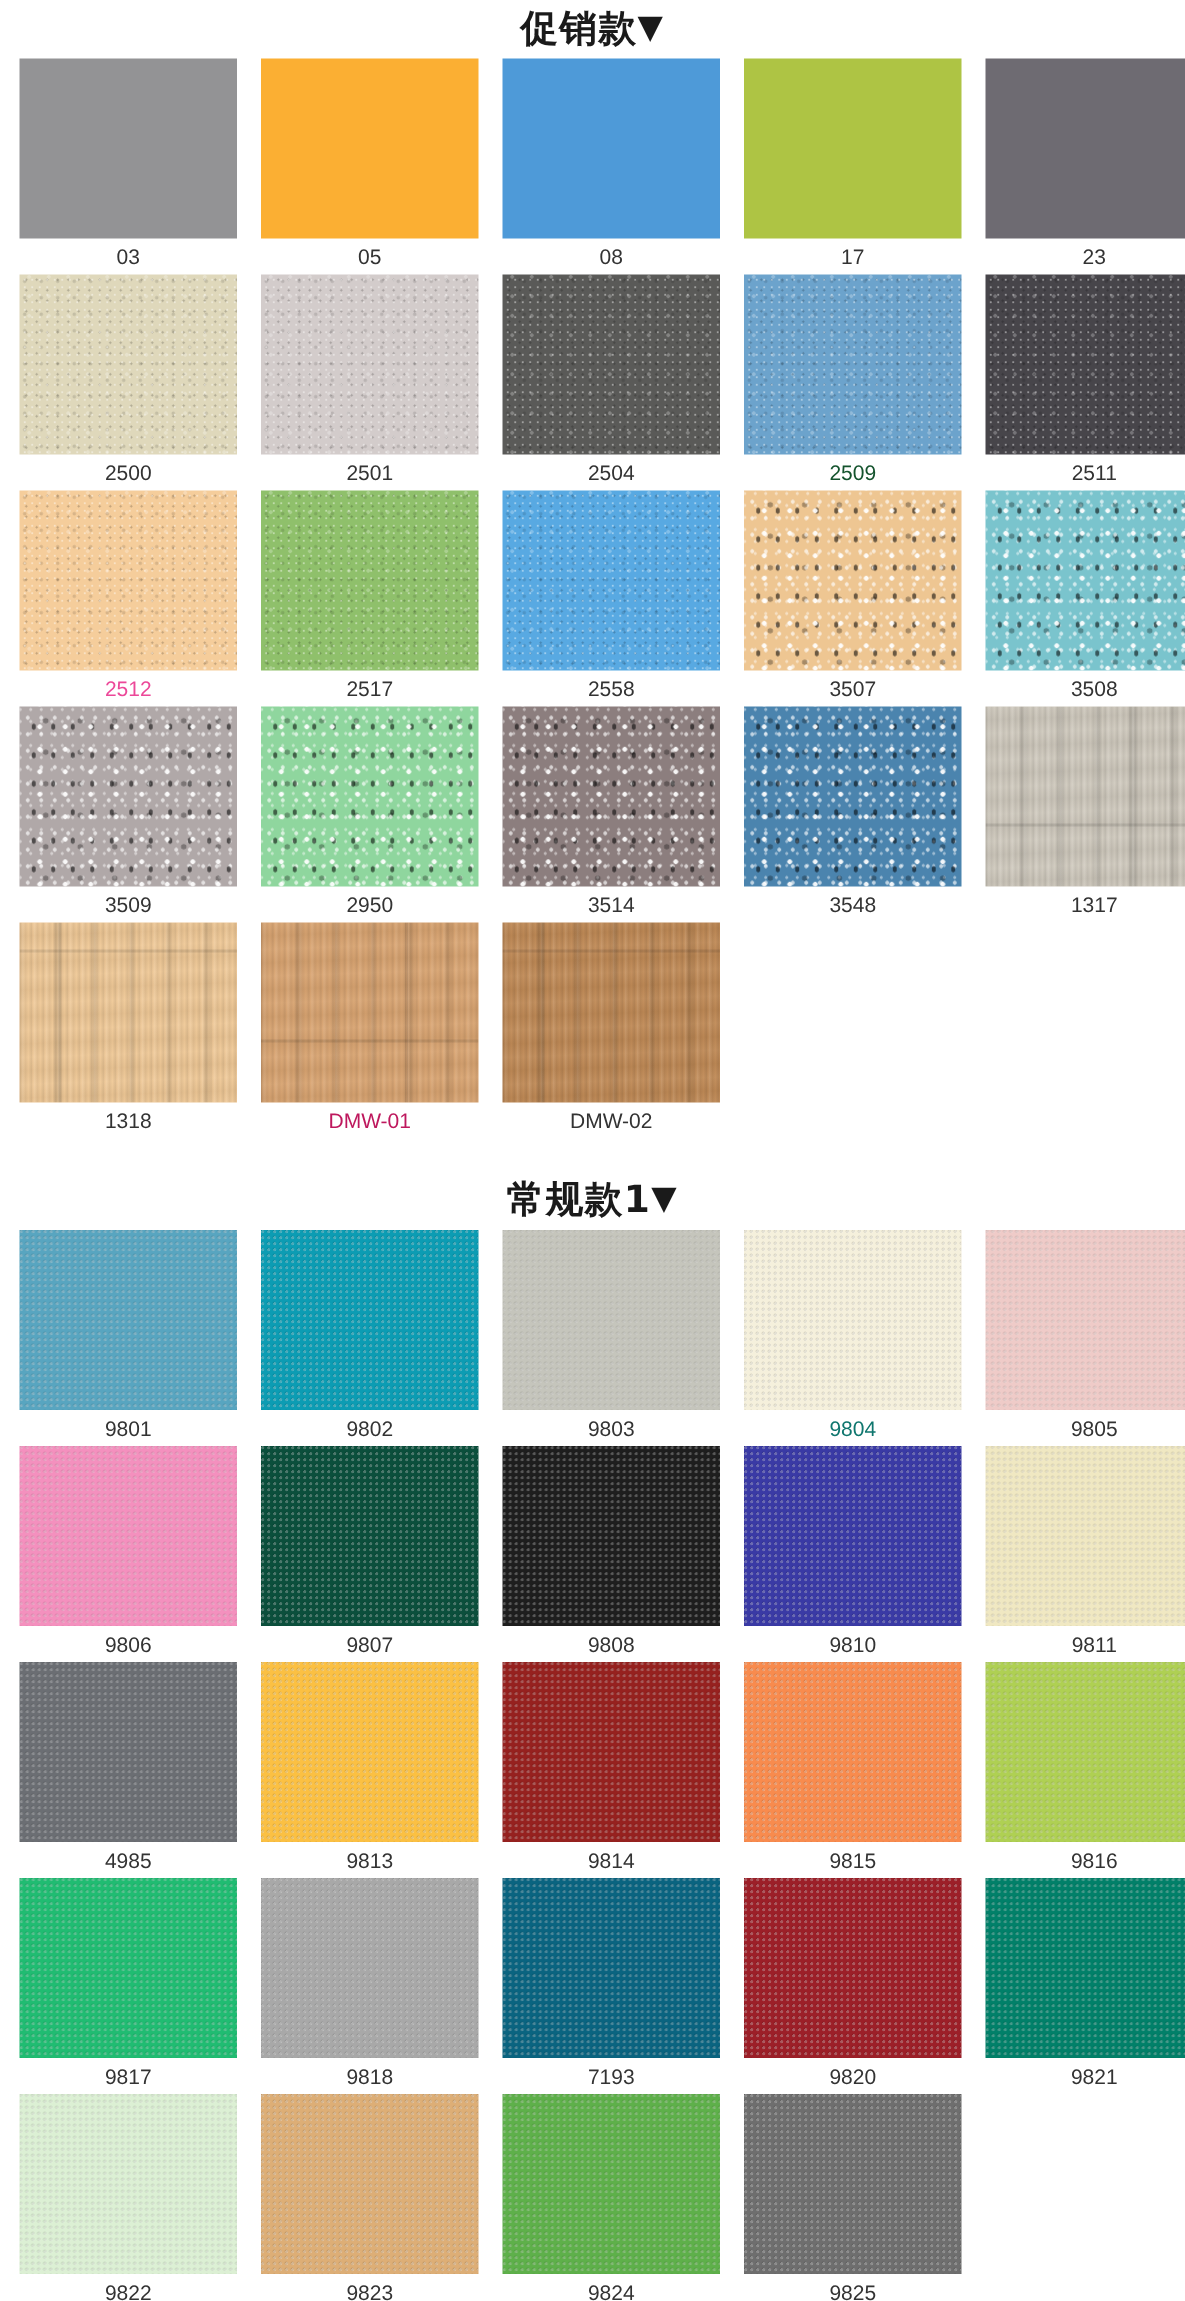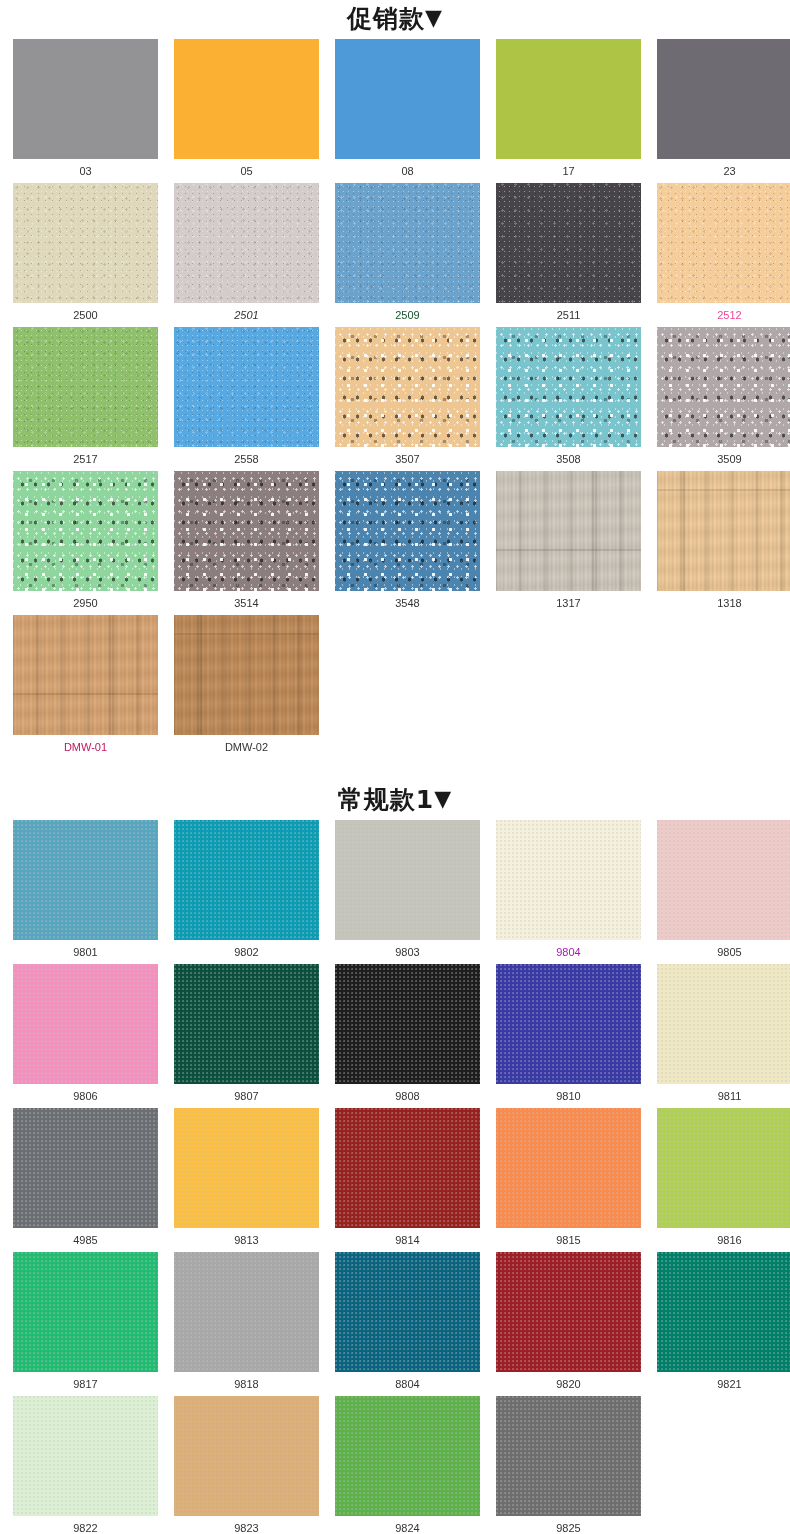--- a/index.html
+++ b/index.html
@@ -44,21 +44,21 @@
     width: 145px;
   }
   .swatch-tile {
     width: 145px;
     height: 120px;
     position: relative;
     overflow: hidden;
   }
   .swatch-label {
     text-align: center;
-    font-size: 11px;
+    font-size: 14px;
     color: #333333;
     line-height: 24px;
     height: 24px;
     font-family: "Liberation Sans", sans-serif;
   }
   .section-gap {
     height: 22px;
   }
 
   
@@ -168,21 +168,25 @@
         <div class="swatch-cell">
           <div class="swatch-tile tex-flat" style="background: rgb(110, 107, 114);"></div>
           <div class="swatch-label" style="color: rgb(51, 51, 51);">23</div>
         </div>
         <div class="swatch-cell">
           <div class="swatch-tile tex-stone" style="background: rgb(223, 216, 187);"></div>
           <div class="swatch-label" style="color: rgb(51, 51, 51);">2500</div>
         </div>
         <div class="swatch-cell">
           <div class="swatch-tile tex-stone" style="background: rgb(211, 204, 203);"></div>
-          <div class="swatch-label" style="color: rgb(51, 51, 51); font-style: italic;">2501</div>
+          <div class="swatch-label" style="color: rgb(51, 51, 51);">2501</div>
+        </div>
+        <div class="swatch-cell">
+          <div class="swatch-tile tex-stone" style="background: rgb(90, 90, 88);"></div>
+          <div class="swatch-label" style="color: rgb(51, 51, 51);">2504</div>
         </div>
         <div class="swatch-cell">
           <div class="swatch-tile tex-stone" style="background: rgb(108, 163, 204);"></div>
           <div class="swatch-label" style="color: #14532d;">2509</div>
         </div>
         <div class="swatch-cell">
           <div class="swatch-tile tex-stone" style="background: rgb(71, 69, 74);"></div>
           <div class="swatch-label" style="color: rgb(51, 51, 51);">2511</div>
         </div>
         <div class="swatch-cell">
@@ -266,21 +270,21 @@
         <div class="swatch-cell">
           <div class="swatch-tile tex-grain" style="background: rgb(12, 156, 179);"></div>
           <div class="swatch-label" style="color: rgb(51, 51, 51);">9802</div>
         </div>
         <div class="swatch-cell">
           <div class="swatch-tile tex-grain" style="background: rgb(197, 197, 188);"></div>
           <div class="swatch-label" style="color: rgb(51, 51, 51);">9803</div>
         </div>
         <div class="swatch-cell">
           <div class="swatch-tile tex-grain" style="background: rgb(245, 240, 220);"></div>
-          <div class="swatch-label" style="color: #a21caf;">9804</div>
+          <div class="swatch-label" style="color: #0f766e;">9804</div>
         </div>
         <div class="swatch-cell">
           <div class="swatch-tile tex-grain" style="background: rgb(239, 203, 200);"></div>
           <div class="swatch-label" style="color: rgb(51, 51, 51);">9805</div>
         </div>
         <div class="swatch-cell">
           <div class="swatch-tile tex-grain" style="background: rgb(244, 144, 190);"></div>
           <div class="swatch-label" style="color: rgb(51, 51, 51);">9806</div>
         </div>
         <div class="swatch-cell">
@@ -322,21 +326,21 @@
         <div class="swatch-cell">
           <div class="swatch-tile tex-grain" style="background: rgb(32, 188, 114);"></div>
           <div class="swatch-label" style="color: rgb(51, 51, 51);">9817</div>
         </div>
         <div class="swatch-cell">
           <div class="swatch-tile tex-grain" style="background: rgb(168, 168, 168);"></div>
           <div class="swatch-label" style="color: rgb(51, 51, 51);">9818</div>
         </div>
         <div class="swatch-cell">
           <div class="swatch-tile tex-grain" style="background: rgb(10, 100, 128);"></div>
-          <div class="swatch-label" style="color: rgb(51, 51, 51);">8804</div>
+          <div class="swatch-label" style="color: rgb(51, 51, 51);">7193</div>
         </div>
         <div class="swatch-cell">
           <div class="swatch-tile tex-grain" style="background: rgb(156, 31, 40);"></div>
           <div class="swatch-label" style="color: rgb(51, 51, 51);">9820</div>
         </div>
         <div class="swatch-cell">
           <div class="swatch-tile tex-grain" style="background: rgb(1, 128, 105);"></div>
           <div class="swatch-label" style="color: rgb(51, 51, 51);">9821</div>
         </div>
         <div class="swatch-cell">

